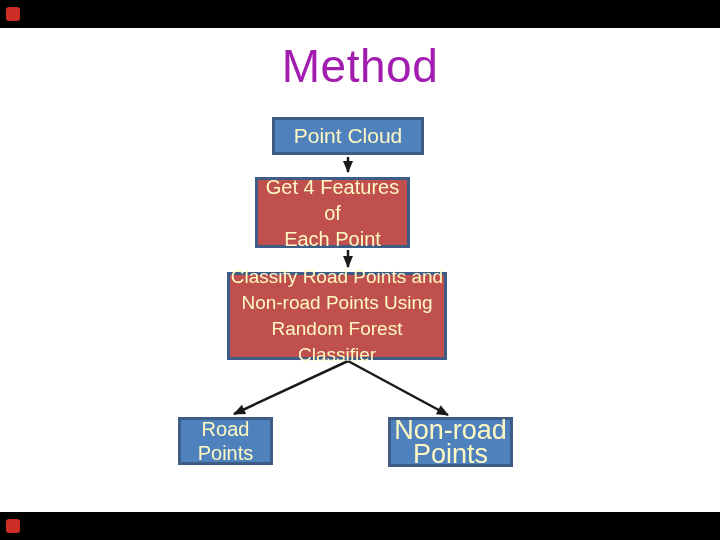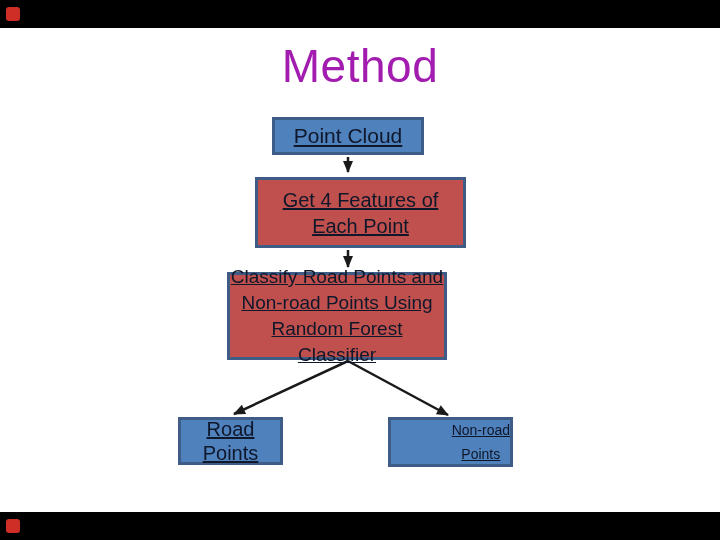--- a/index.html
+++ b/index.html
@@ -33,32 +33,31 @@
     color: #a21caf; letter-spacing: 0.5px;
   }
 
   
   .node {
     position: absolute;
     box-sizing: border-box;
     border: 3px solid #3e5c86;
     display: flex; align-items: center; justify-content: center;
     text-align: center;
-    color: #0f172a;
-    text-decoration: underline;
+    color: #fef9c3;
   }
   .node .label { white-space: pre-line; }
   .node.blue { background: #4f81bd; }
   .node.red  { background: #c0504d; }
 
   .node-point-cloud { left: 272px; top: 117px; width: 152px; height: 38px; font-size: 21px; }
-  .node-get-features { left: 255px; top: 177px; width: 211px; height: 71px; font-size: 20px; line-height: 26px; }
+  .node-get-features { left: 255px; top: 177px; width: 155px; height: 71px; font-size: 20px; line-height: 26px; }
   .node-classify { left: 227px; top: 272px; width: 220px; height: 88px; font-size: 19px; line-height: 26px; }
-  .node-road { left: 178px; top: 417px; width: 105px; height: 48px; font-size: 20px; line-height: 24px; }
-  .node-non-road { left: 388px; top: 417px; width: 125px; height: 50px; font-size: 14px; line-height: 24px; justify-content: flex-end; }
+  .node-road { left: 178px; top: 417px; width: 95px; height: 48px; font-size: 20px; line-height: 24px; }
+  .node-non-road { left: 388px; top: 417px; width: 125px; height: 50px; font-size: 27px; line-height: 24px; }
 
   .arrows { position: absolute; inset: 0; pointer-events: none; }
 </style>
 </head>
 <body>
 
 <div class="canvas">
 
   <div class="letterbox top">
     <div class="logo-chip"></div>

